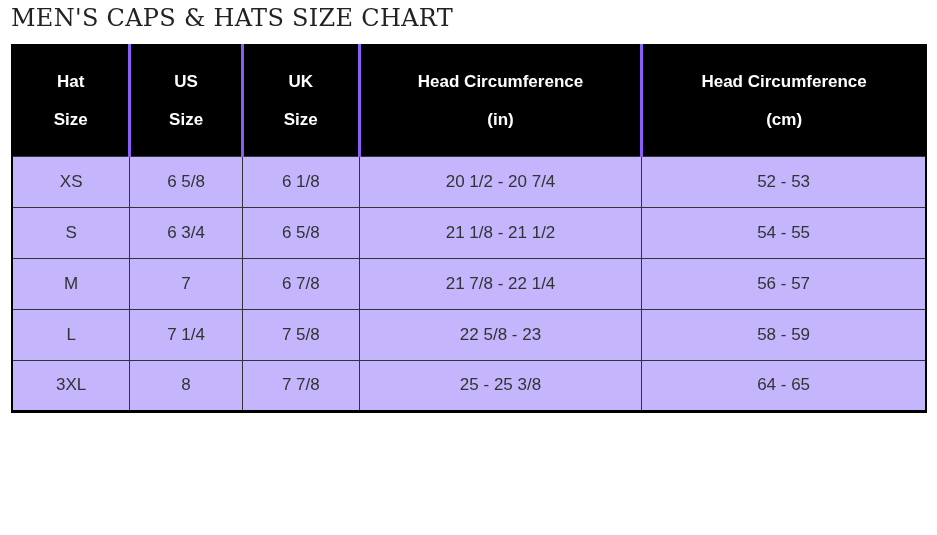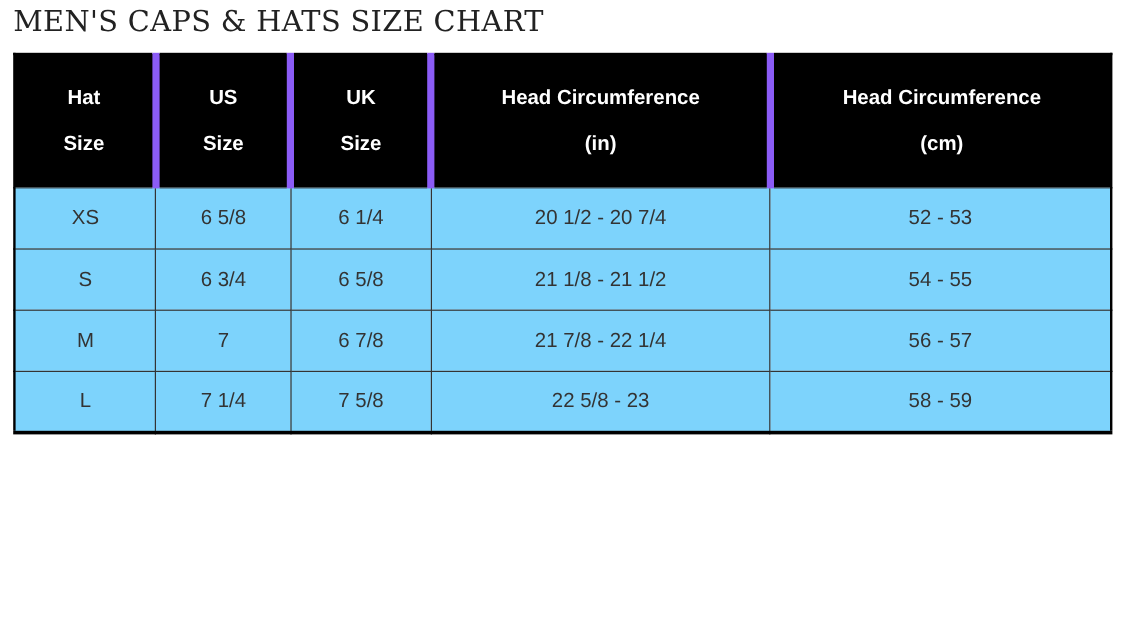--- a/index.html
+++ b/index.html
@@ -34,37 +34,37 @@
     padding-left: 16px;
   }
   thead th {
     background: var(--header-bg, #000);
     color: var(--header-text, #fff);
     font-size: 17px;
     font-weight: 700;
     height: 111px;
     text-align: center;
     vertical-align: middle;
-    border-left: 6px solid #8b5cf6;
+    border-left: 3px solid #8b5cf6;
     padding: 0;
   }
   thead th:first-child { border-left: none; }
   th .hline {
     display: block;
     line-height: 2.25;
   }
   tbody td {
     height: 51px;
     text-align: center;
     vertical-align: middle;
     font-size: 17px;
     color: var(--body-text, #333);
     border: 1px solid var(--grid-line, #333);
     padding: 0;
-    background: #7dd3fc;
+    background: #c4b5fd;
   }
   col.c1 { width: 12.9%; }
   col.c2 { width: 12.3%; }
   col.c3 { width: 12.8%; }
   col.c4 { width: 30.9%; }
   col.c5 { width: 31.1%; }
 </style>
 </head>
 <body>
 
@@ -100,21 +100,21 @@
         <th>
           <span class="hline">Head Circumference</span>
           <span class="hline">(cm)</span>
         </th>
       </tr>
     </thead>
     <tbody>
         <tr>
           <td>XS</td>
           <td>6 5/8</td>
-          <td>6 1/4</td>
+          <td>6 1/8</td>
           <td>20 1/2 - 20 7/4</td>
           <td>52 - 53</td>
         </tr>
         <tr>
           <td>S</td>
           <td>6 3/4</td>
           <td>6 5/8</td>
           <td>21 1/8 - 21 1/2</td>
           <td>54 - 55</td>
         </tr>
@@ -125,15 +125,22 @@
           <td>21 7/8 - 22 1/4</td>
           <td>56 - 57</td>
         </tr>
         <tr>
           <td>L</td>
           <td>7 1/4</td>
           <td>7 5/8</td>
           <td>22 5/8 - 23</td>
           <td>58 - 59</td>
         </tr>
+        <tr>
+          <td>3XL</td>
+          <td>8</td>
+          <td>7 7/8</td>
+          <td>25 - 25 3/8</td>
+          <td>64 - 65</td>
+        </tr>
       </tbody>
   </table>
 </div>
 
 </body></html>

